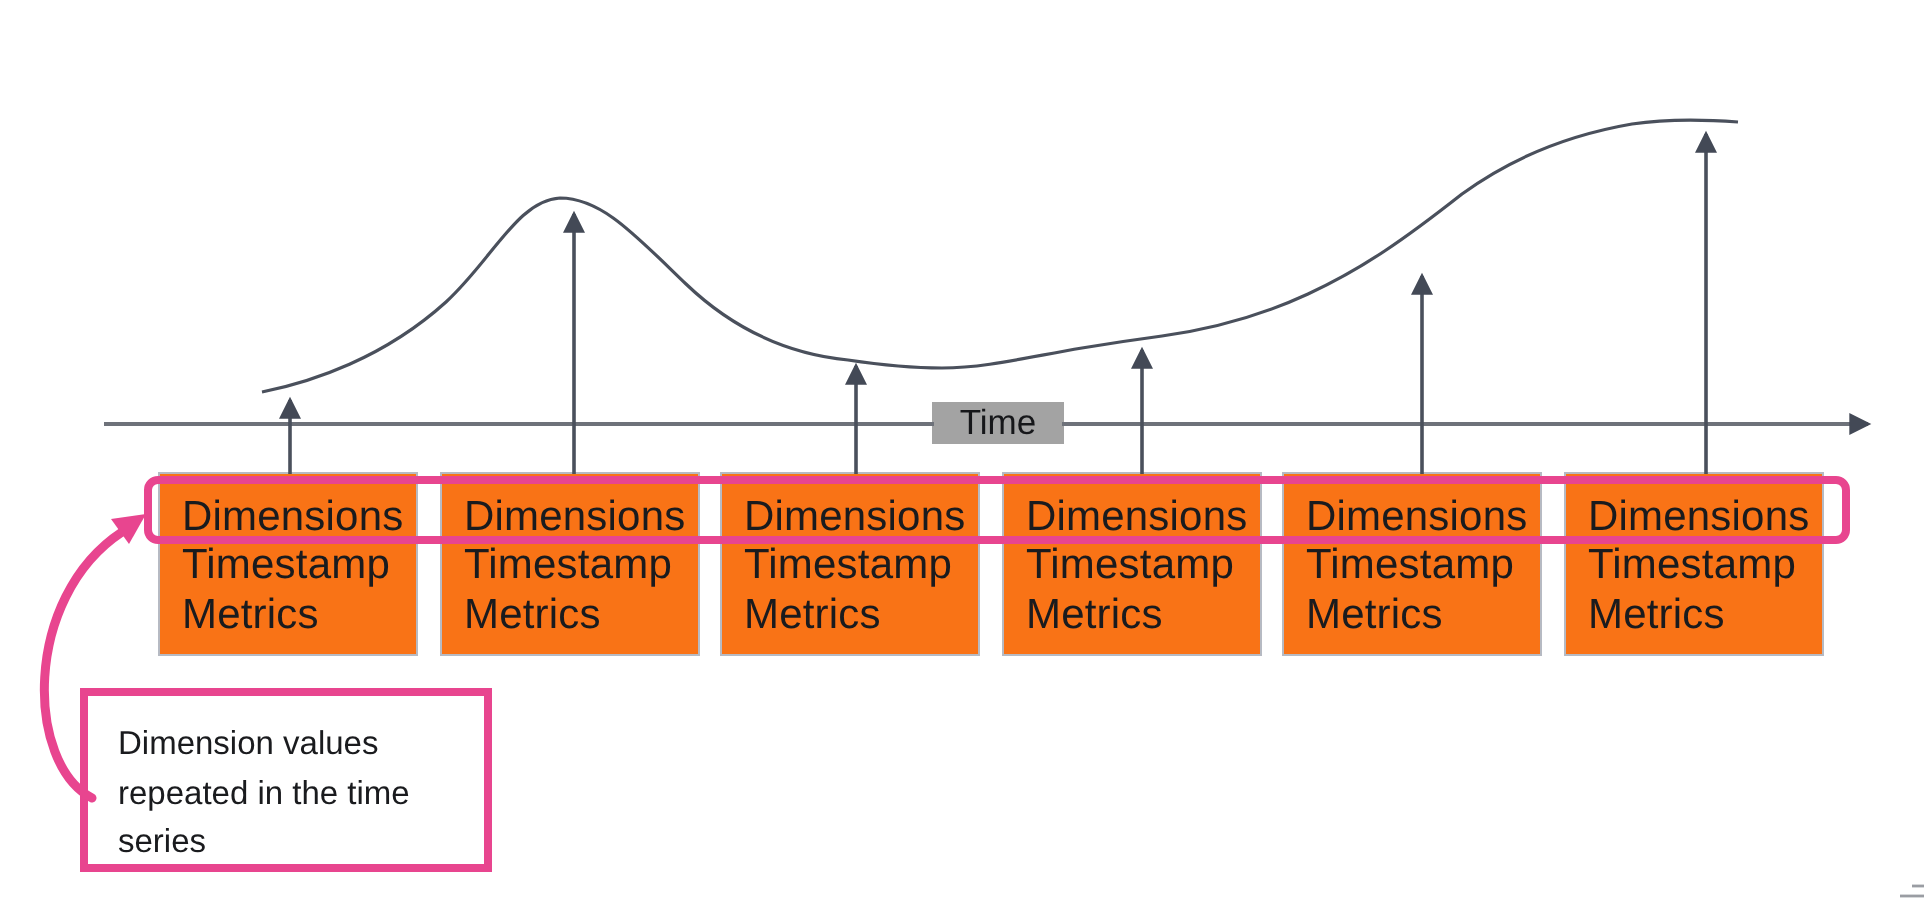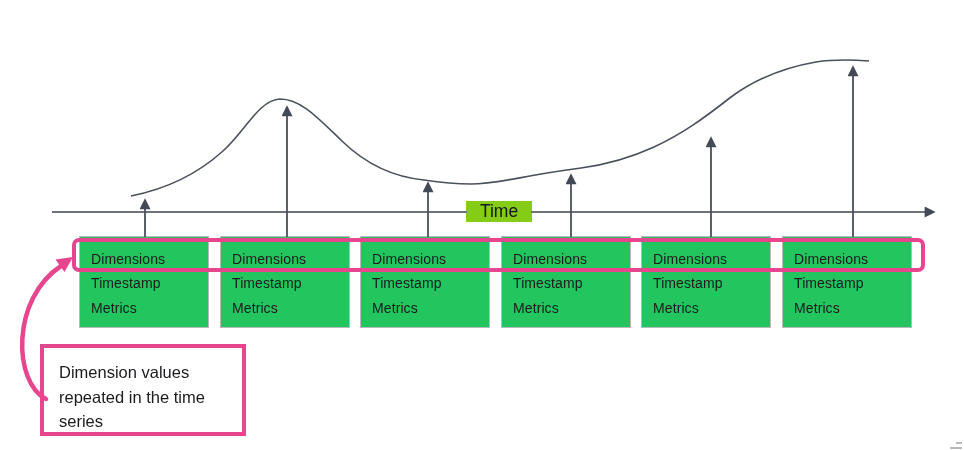--- a/index.html
+++ b/index.html
@@ -10,45 +10,45 @@
     overflow:hidden;
     font-family:"Liberation Sans", sans-serif;
     color:#1a1b1e;
   }
   .artwork{
     position:absolute;left:0;top:0;width:964px;height:450px;
     z-index:3;pointer-events:none;
   }
   .record-box{
     position:absolute;top:236px;width:130px;height:92px;
-    background:#22c55e;
+    background:#f97316;
     border:1.5px solid #b6bac3;
     box-sizing:border-box;
     z-index:1;
     padding:10px 0 0 11px;
-    font-size:14px;
+    font-size:21px;
     line-height:24.4px;
     letter-spacing:0.1px;
   }
   .record-box div{white-space:nowrap;}
   .dimensions-band{
     position:absolute;left:72px;top:238px;width:853px;height:34px;
     border:4px solid #e8458f;
     border-radius:7px;
     box-sizing:border-box;
     background:transparent;
     z-index:2;
   }
   .time-label{
     position:absolute;left:466px;top:201px;width:66px;
     text-align:center;
     font-size:17.5px;
     color:#16171a;
     z-index:2;
-    background:#84cc16;
+    background:#a3a3a3;
   }
   .callout-box{
     position:absolute;left:40px;top:344px;width:206px;height:92px;
     border:4px solid #e8458f;
     border-radius:0;
     box-sizing:border-box;
     background:#ffffff;
     z-index:2;
     padding:12px 0 0 15px;
   }

